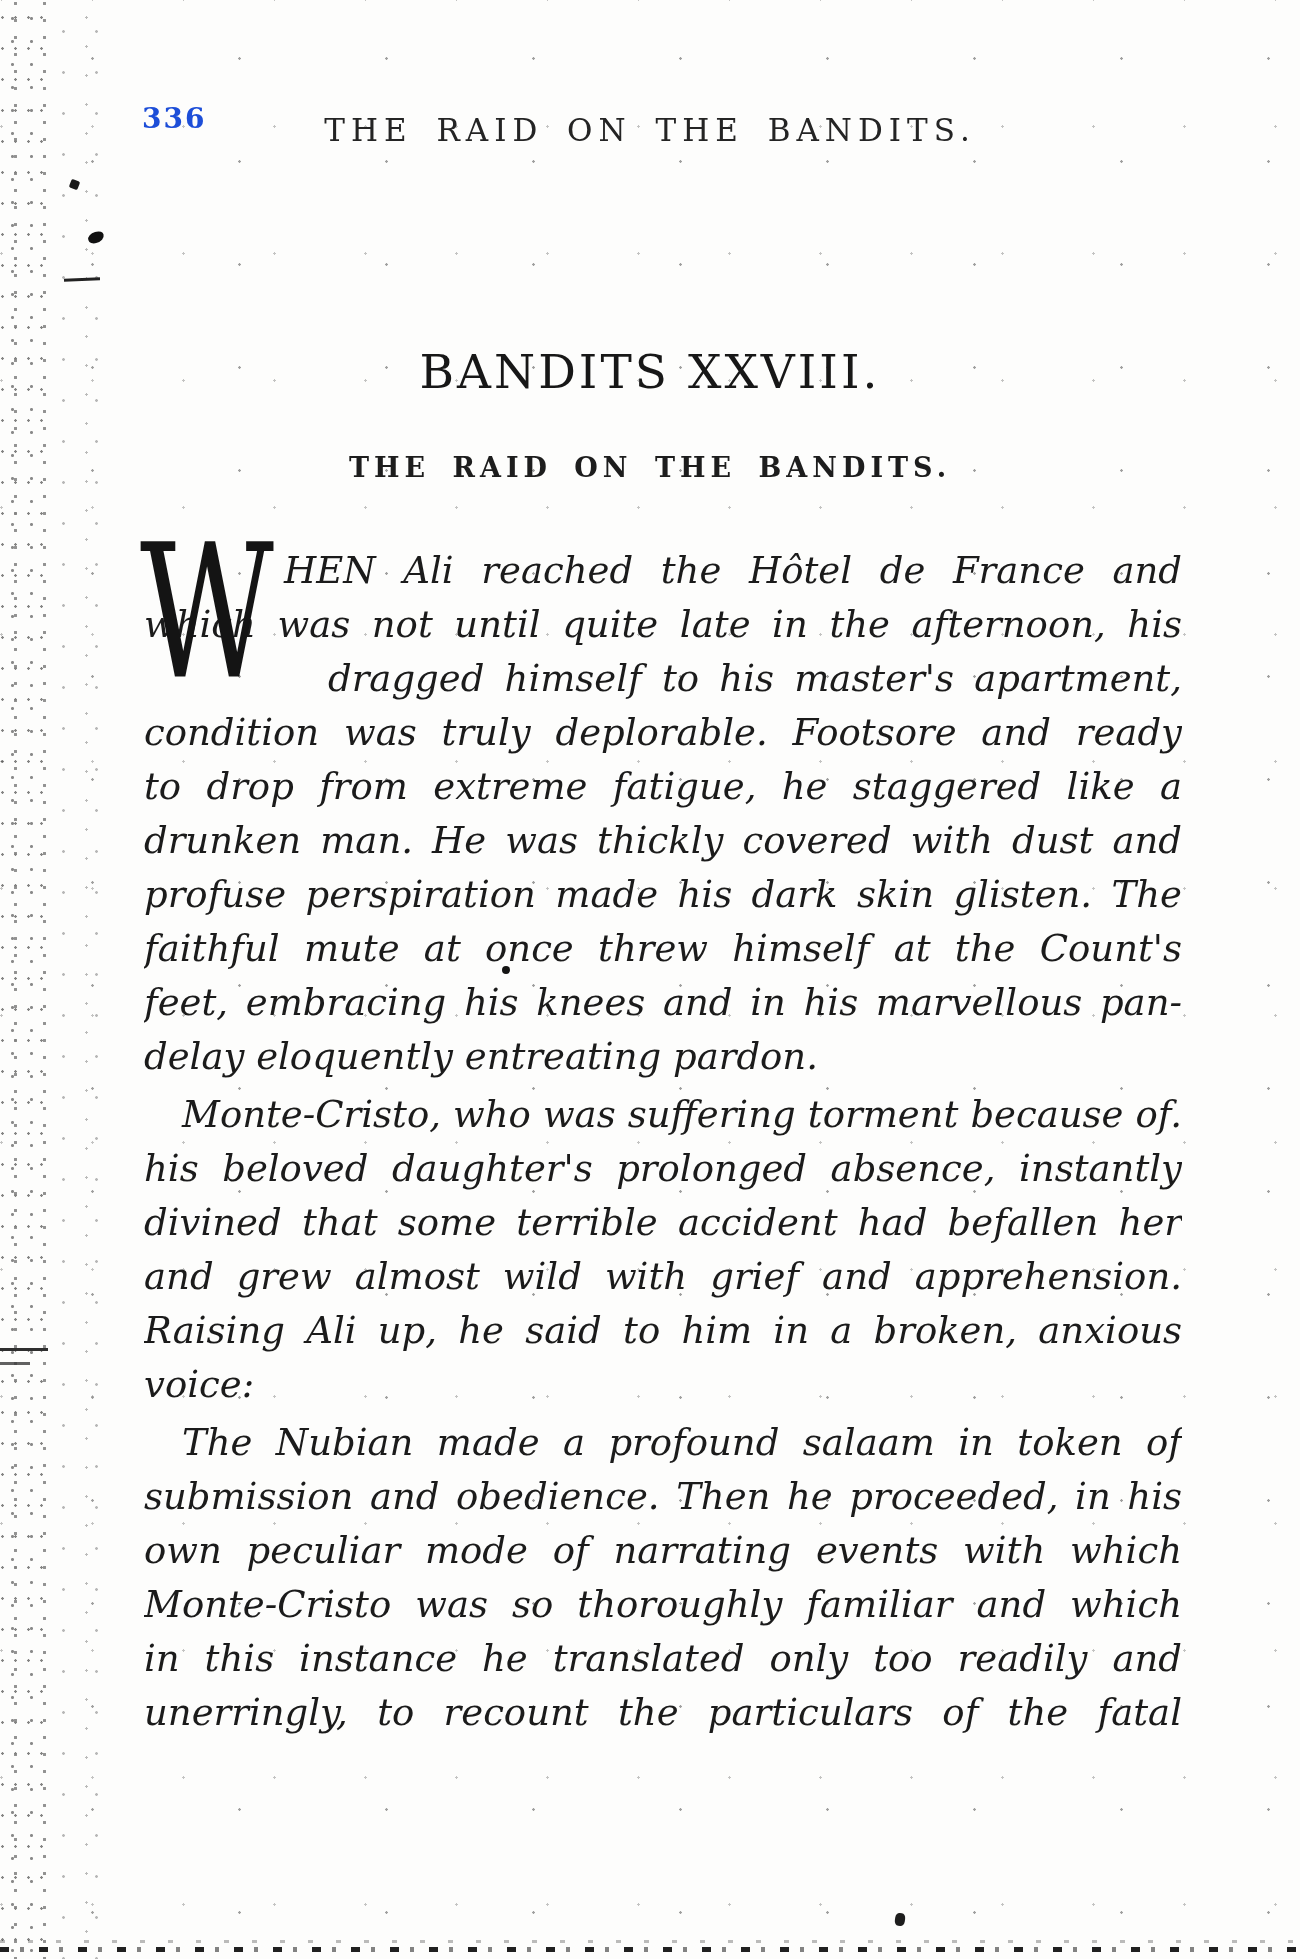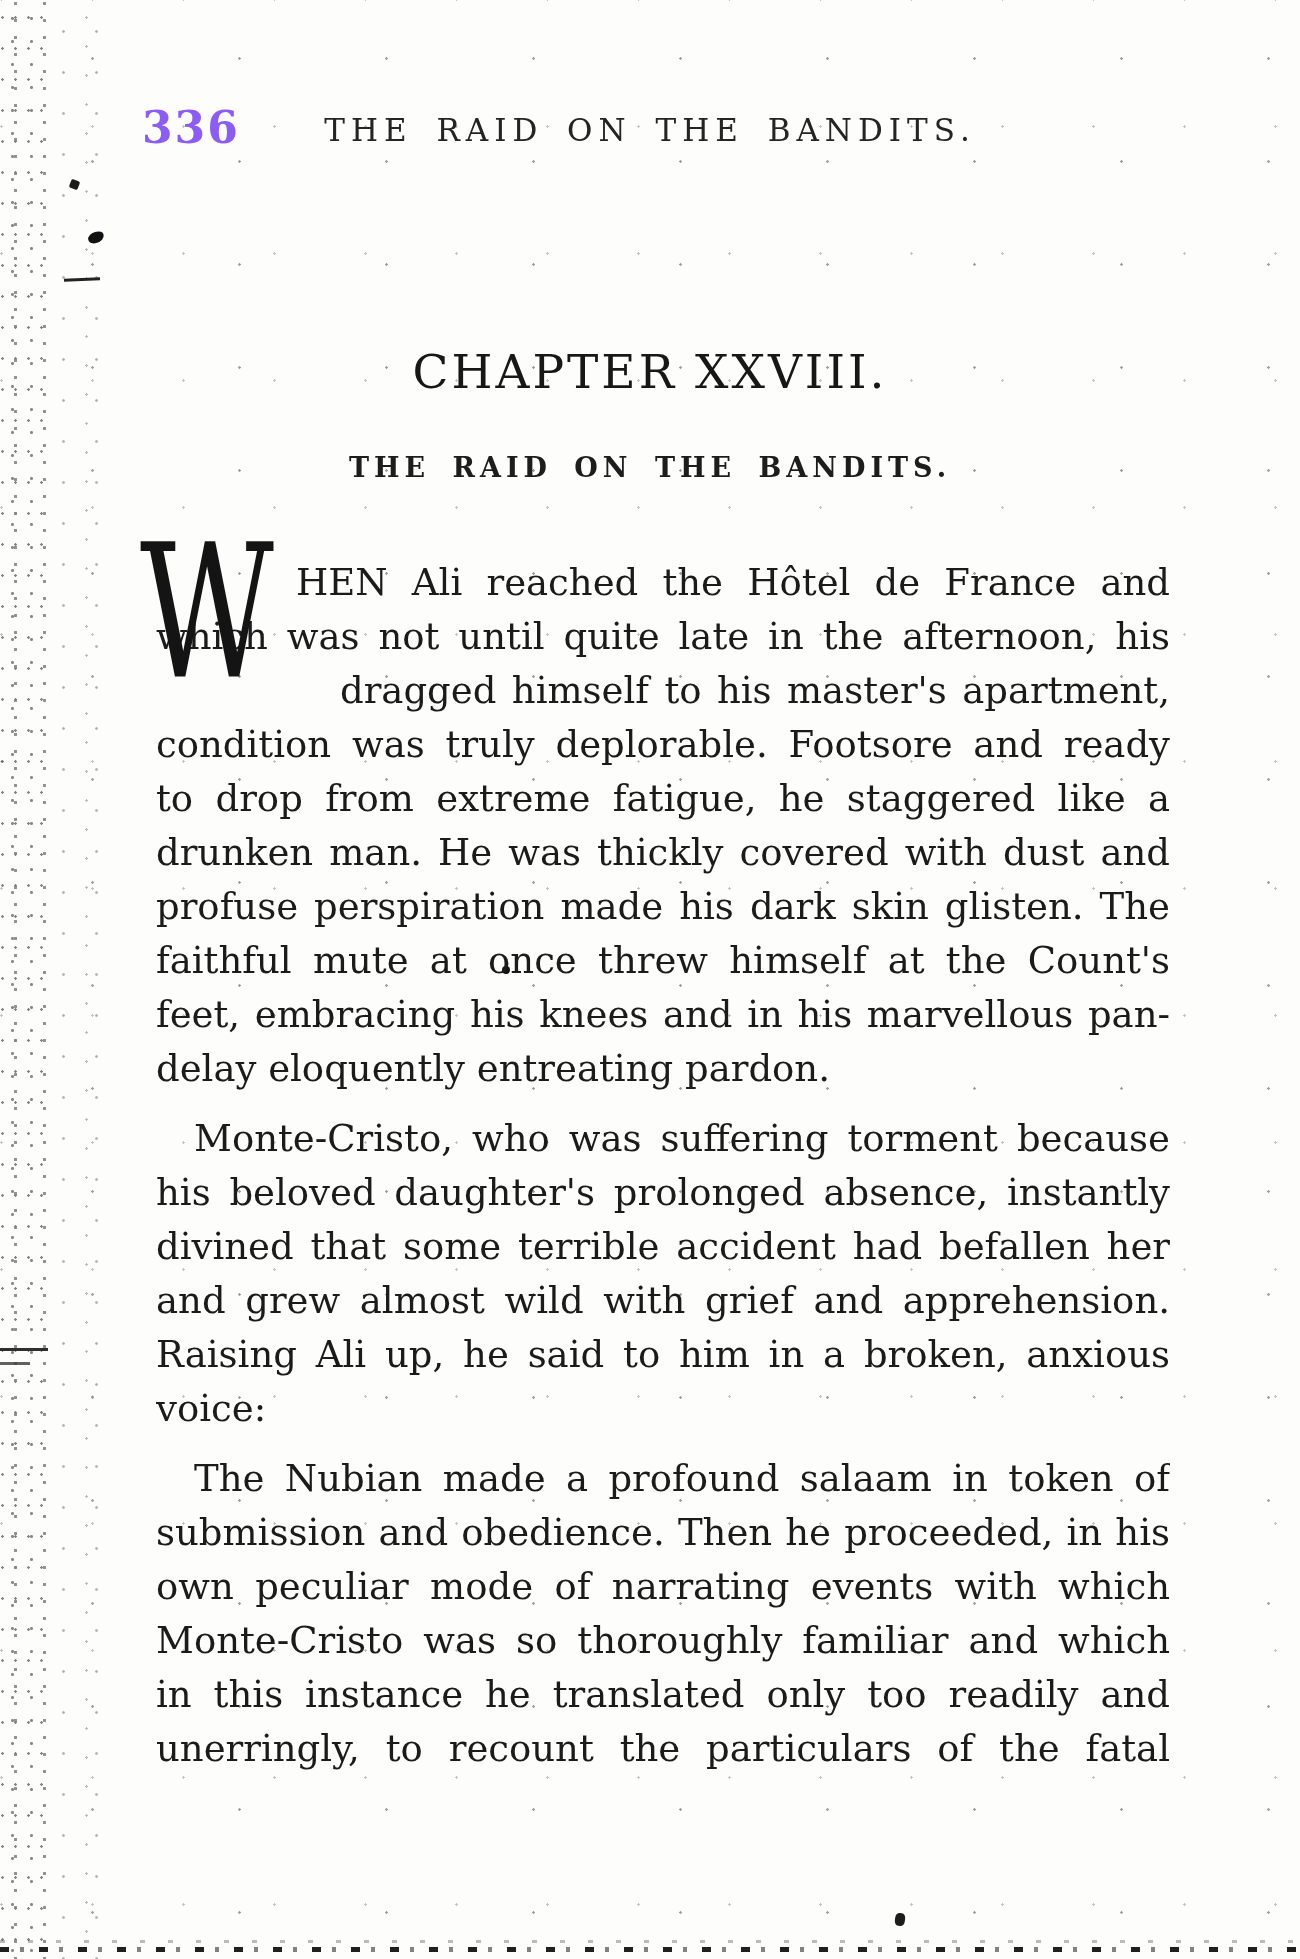--- a/index.html
+++ b/index.html
@@ -66,21 +66,21 @@
   .artifact-dash  { left: 64px;  top: 278px;  width: 36px; height: 3px;  background: #222;    transform: rotate(-2deg); }
   .artifact-dot   { left: 502px; top: 966px;  width: 8px;  height: 8px;  background: #141414; border-radius: 50%; }
   .artifact-line1 { left: 0;     top: 1348px; width: 48px; height: 3px;  background: #2e2e2e; }
   .artifact-line2 { left: 0;     top: 1362px; width: 30px; height: 3px;  background: #3a3a3a; opacity: .8; }
   .artifact-mark  { left: 895px; top: 1913px; width: 10px; height: 13px; background: #1d1d1d; border-radius: 40%; transform: rotate(8deg); }
 
   
   .page-header { position: absolute; top: 102px; left: 0; right: 0; height: 60px; }
   .page-number {
     position: absolute; left: 142px; top: 0;
-    font-size: 44px; font-weight: 700; letter-spacing: 2px; color: #8b5cf6;
+    font-size: 28px; font-weight: 700; letter-spacing: 2px; color: #1d4ed8;
   }
   .running-header {
     position: absolute; left: 0; right: 0; top: 10px;
     text-align: center;
     font-size: 31px; letter-spacing: 6px; word-spacing: 8px;
     color: #242424;
   }
 
   
   .chapter-heading {
@@ -99,21 +99,21 @@
   
   .body-text {
     position: absolute; left: 140px; top: 540px; width: 1046px;
   }
   .drop-cap {
     position: absolute; left: 0; top: 2px;
     font-size: 186px; line-height: 0.76;
     transform: scale(0.70, 1); transform-origin: 0 0;
     color: #141414;
   }
-  .paragraph { margin: 16px; }
+  .paragraph { margin: 4px; font-style: italic; }
   .line {
     height: 54px;
     line-height: 54px;
     font-size: 37px;
     text-align: justify;
     text-align-last: justify;
     overflow: hidden;
     white-space: normal;
     color: #1b1b1b;
   }
@@ -135,21 +135,21 @@
 <div class="artifact artifact-dot"></div>
 <div class="artifact artifact-line1"></div>
 <div class="artifact artifact-line2"></div>
 <div class="artifact artifact-mark"></div>
 
 <div class="page-header">
   <span class="page-number">336</span>
   <div class="running-header">THE RAID ON THE BANDITS.</div>
 </div>
 
-<h1 class="chapter-heading">CHAPTER XXVIII.</h1>
+<h1 class="chapter-heading">BANDITS XXVIII.</h1>
 <h2 class="section-title">THE RAID ON THE BANDITS.</h2>
 
 <div class="body-text" id="body-text">
   <span class="drop-cap">W</span>
 <div class="paragraph">
       <div class="line" style="padding-left: 140px;">HEN Ali reached the Hôtel de France and</div>
       <div class="line">which was not until quite late in the afternoon, his</div>
       <div class="line" style="padding-left: 184px;">dragged himself to his master's apartment,</div>
       <div class="line">condition was truly deplorable. Footsore and ready</div>
       <div class="line">to drop from extreme fatigue, he staggered like a</div>

